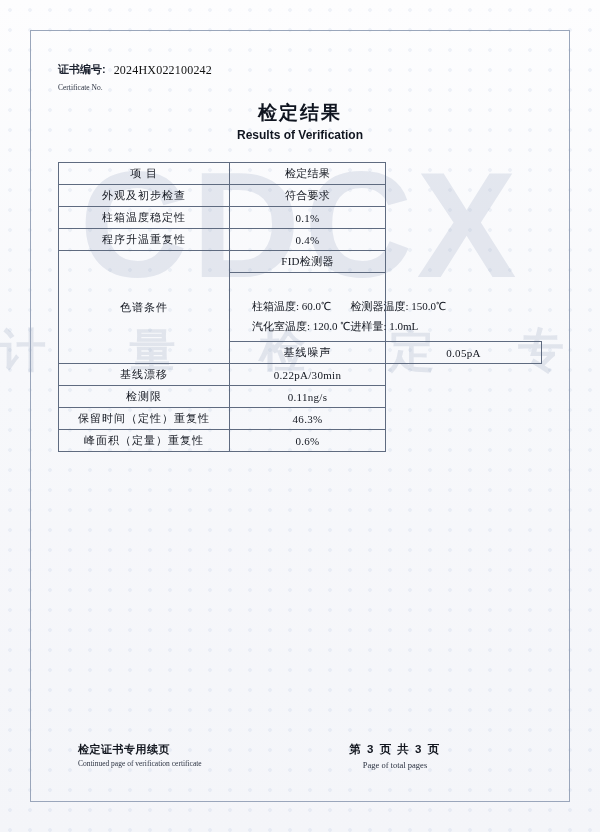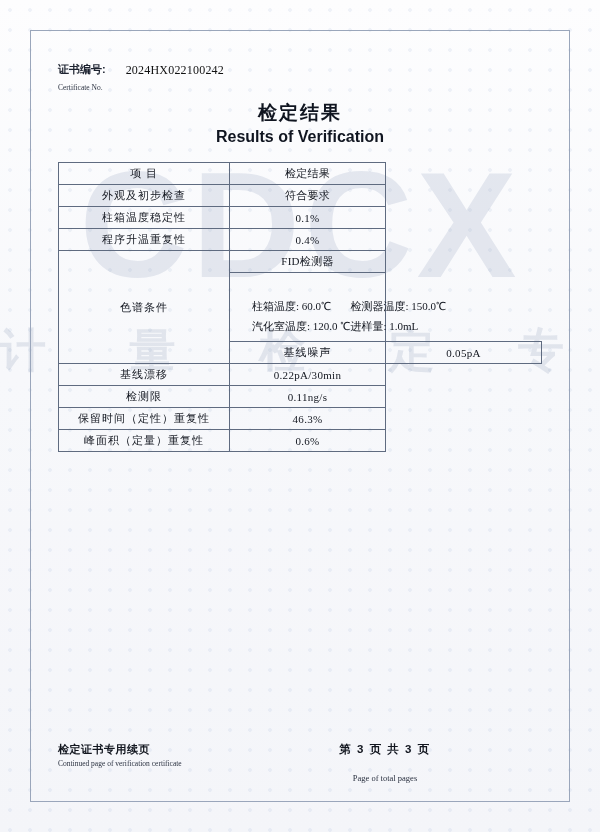--- a/index.html
+++ b/index.html
@@ -114,21 +114,21 @@
   .inst-en {
     font-family: "Liberation Serif", serif;
     font-size: 8.5px;
     color: #2a3140;
     margin-top: 2px;
     white-space: nowrap;
   }
   .cert-box {
     display: flex;
     align-items: flex-start;
-    gap: 20px;
+    gap: 8px;
     margin-top: 2px;
   }
   .cert-label-cn {
     font-family: "Liberation Sans", sans-serif;
     font-weight: 700;
     font-size: 11px;
     color: #1d2330;
     white-space: nowrap;
   }
   .cert-label-en {
@@ -159,21 +159,21 @@
     letter-spacing: 2px;
     color: #101520;
   }
   .title-en {
     position: absolute;
     left: 0; right: 0;
     top: 128px;
     text-align: center;
     font-family: "Liberation Sans", sans-serif;
     font-weight: 700;
-    font-size: 16px;
+    font-size: 12px;
     color: #101520;
   }
 
   
   table.results {
     position: absolute;
     left: 58px;
     top: 162px;
     width: 484px;
     border-collapse: collapse;
@@ -237,20 +237,21 @@
   .footer {
     position: absolute;
     left: 58px;
     top: 742px;
     width: 484px;
     display: flex;
     align-items: flex-start;
   }
   .footer-left {
     width: 200px;
+    margin-left: 20px;
   }
   .footer-left-cn {
     font-family: "Liberation Sans", sans-serif;
     font-weight: 700;
     font-size: 11px;
     color: #12161f;
     letter-spacing: 0.5px;
     white-space: nowrap;
   }
   .footer-left-en {
@@ -270,21 +271,21 @@
     font-weight: 700;
     font-size: 11.5px;
     color: #12161f;
     letter-spacing: 1.5px;
     white-space: nowrap;
   }
   .footer-center-en {
     font-family: "Liberation Serif", serif;
     font-size: 8.5px;
     color: #2a3140;
-    margin-top: 16px;
+    margin-top: 3px;
     white-space: nowrap;
   }
 </style>
 </head>
 <body>
 
 <div id="page">
 
   <div class="wm-big">CDCX</div>
   <div class="wm-cn">计 量 检 定 专 章</div>

